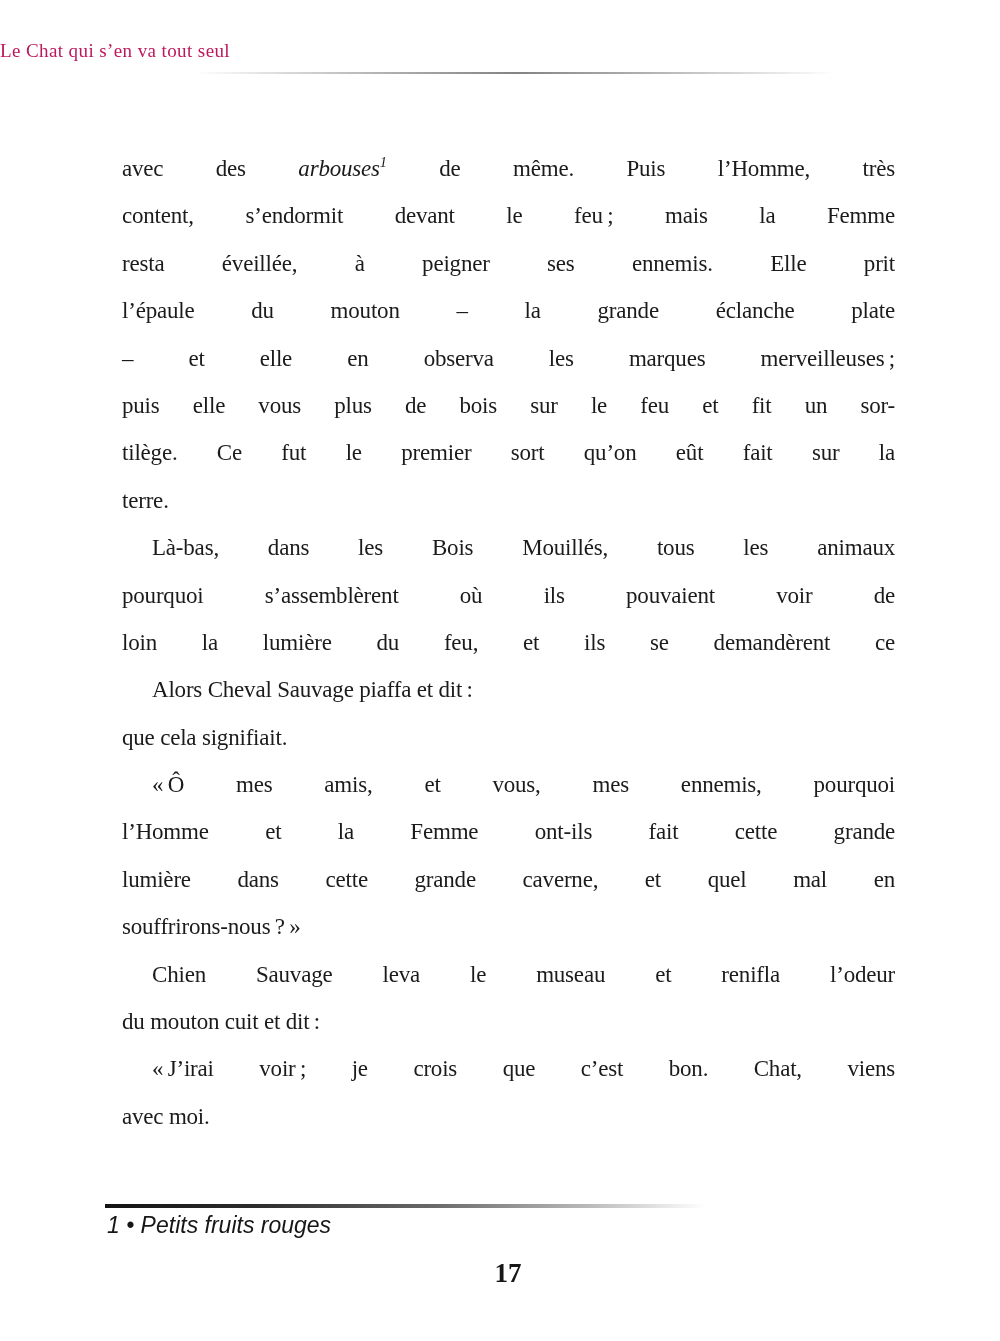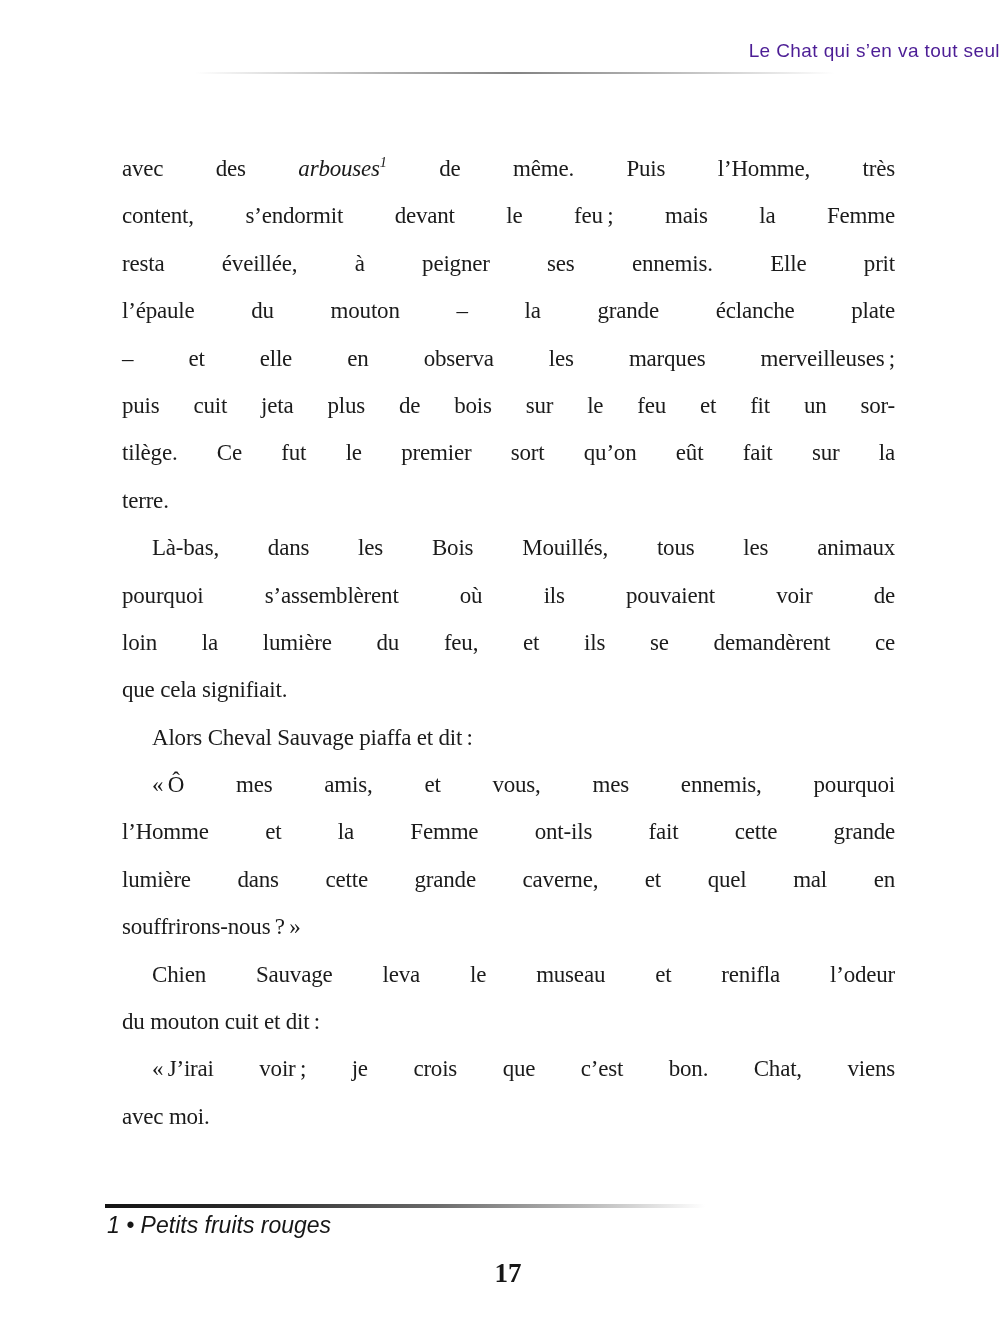--- a/index.html
+++ b/index.html
@@ -14,25 +14,25 @@
     background: #ffffff;
     overflow: hidden;
     font-family: "Liberation Serif", serif;
   }
   
   .running-header {
     position: absolute;
     top: 40px;
     left: 0;
     width: 1000px;
-    text-align: right;
-    font-family: Liberation Sans, sans-serif;
+    text-align: left;
+    font-family: Liberation Serif, serif;
     font-size: 19px;
     letter-spacing: 0.4px;
-    color: #4c1d95;
+    color: #be185d;
   }
   .header-rule {
     position: absolute;
     top: 72px;
     left: 195px;
     width: 640px;
     height: 2px;
     background: linear-gradient(to right,
       rgba(120,120,120,0) 0%,
       rgba(110,110,110,0.55) 30%,
@@ -118,30 +118,30 @@
 
   <div class="body-text">
 
     <div class="line">
       <span>avec des </span><span class="italic">arbouses</span><span class="fn-ref">1</span><span> de même. Puis l’Homme, très</span>
     </div>
     <div class="line">content, s’endormit devant le feu ; mais la Femme</div>
     <div class="line">resta éveillée, à peigner ses ennemis. Elle prit</div>
     <div class="line">l’épaule du mouton – la grande éclanche plate</div>
     <div class="line">– et elle en observa les marques merveilleuses ;</div>
-    <div class="line">puis cuit jeta plus de bois sur le feu et fit un sor-</div>
+    <div class="line">puis elle vous plus de bois sur le feu et fit un sor-</div>
     <div class="line">tilège. Ce fut le premier sort qu’on eût fait sur la</div>
     <div class="line last">terre.</div>
 
     <div class="line indent">Là-bas, dans les Bois Mouillés, tous les animaux</div>
     <div class="line">pourquoi s’assemblèrent où ils pouvaient voir de</div>
     <div class="line">loin la lumière du feu, et ils se demandèrent ce</div>
+    <div class="line indent last">Alors Cheval Sauvage piaffa et dit :</div>
+
     <div class="line last">que cela signifiait.</div>
-
-    <div class="line indent last">Alors Cheval Sauvage piaffa et dit :</div>
 
     <div class="line indent">« Ô mes amis, et vous, mes ennemis, pourquoi</div>
     <div class="line">l’Homme et la Femme ont-ils fait cette grande</div>
     <div class="line">lumière dans cette grande caverne, et quel mal en</div>
     <div class="line last">souffrirons-nous ? »</div>
 
     <div class="line indent">Chien Sauvage leva le museau et renifla l’odeur</div>
     <div class="line last">du mouton cuit et dit :</div>
 
     <div class="line indent">« J’irai voir ; je crois que c’est bon. Chat, viens</div>

